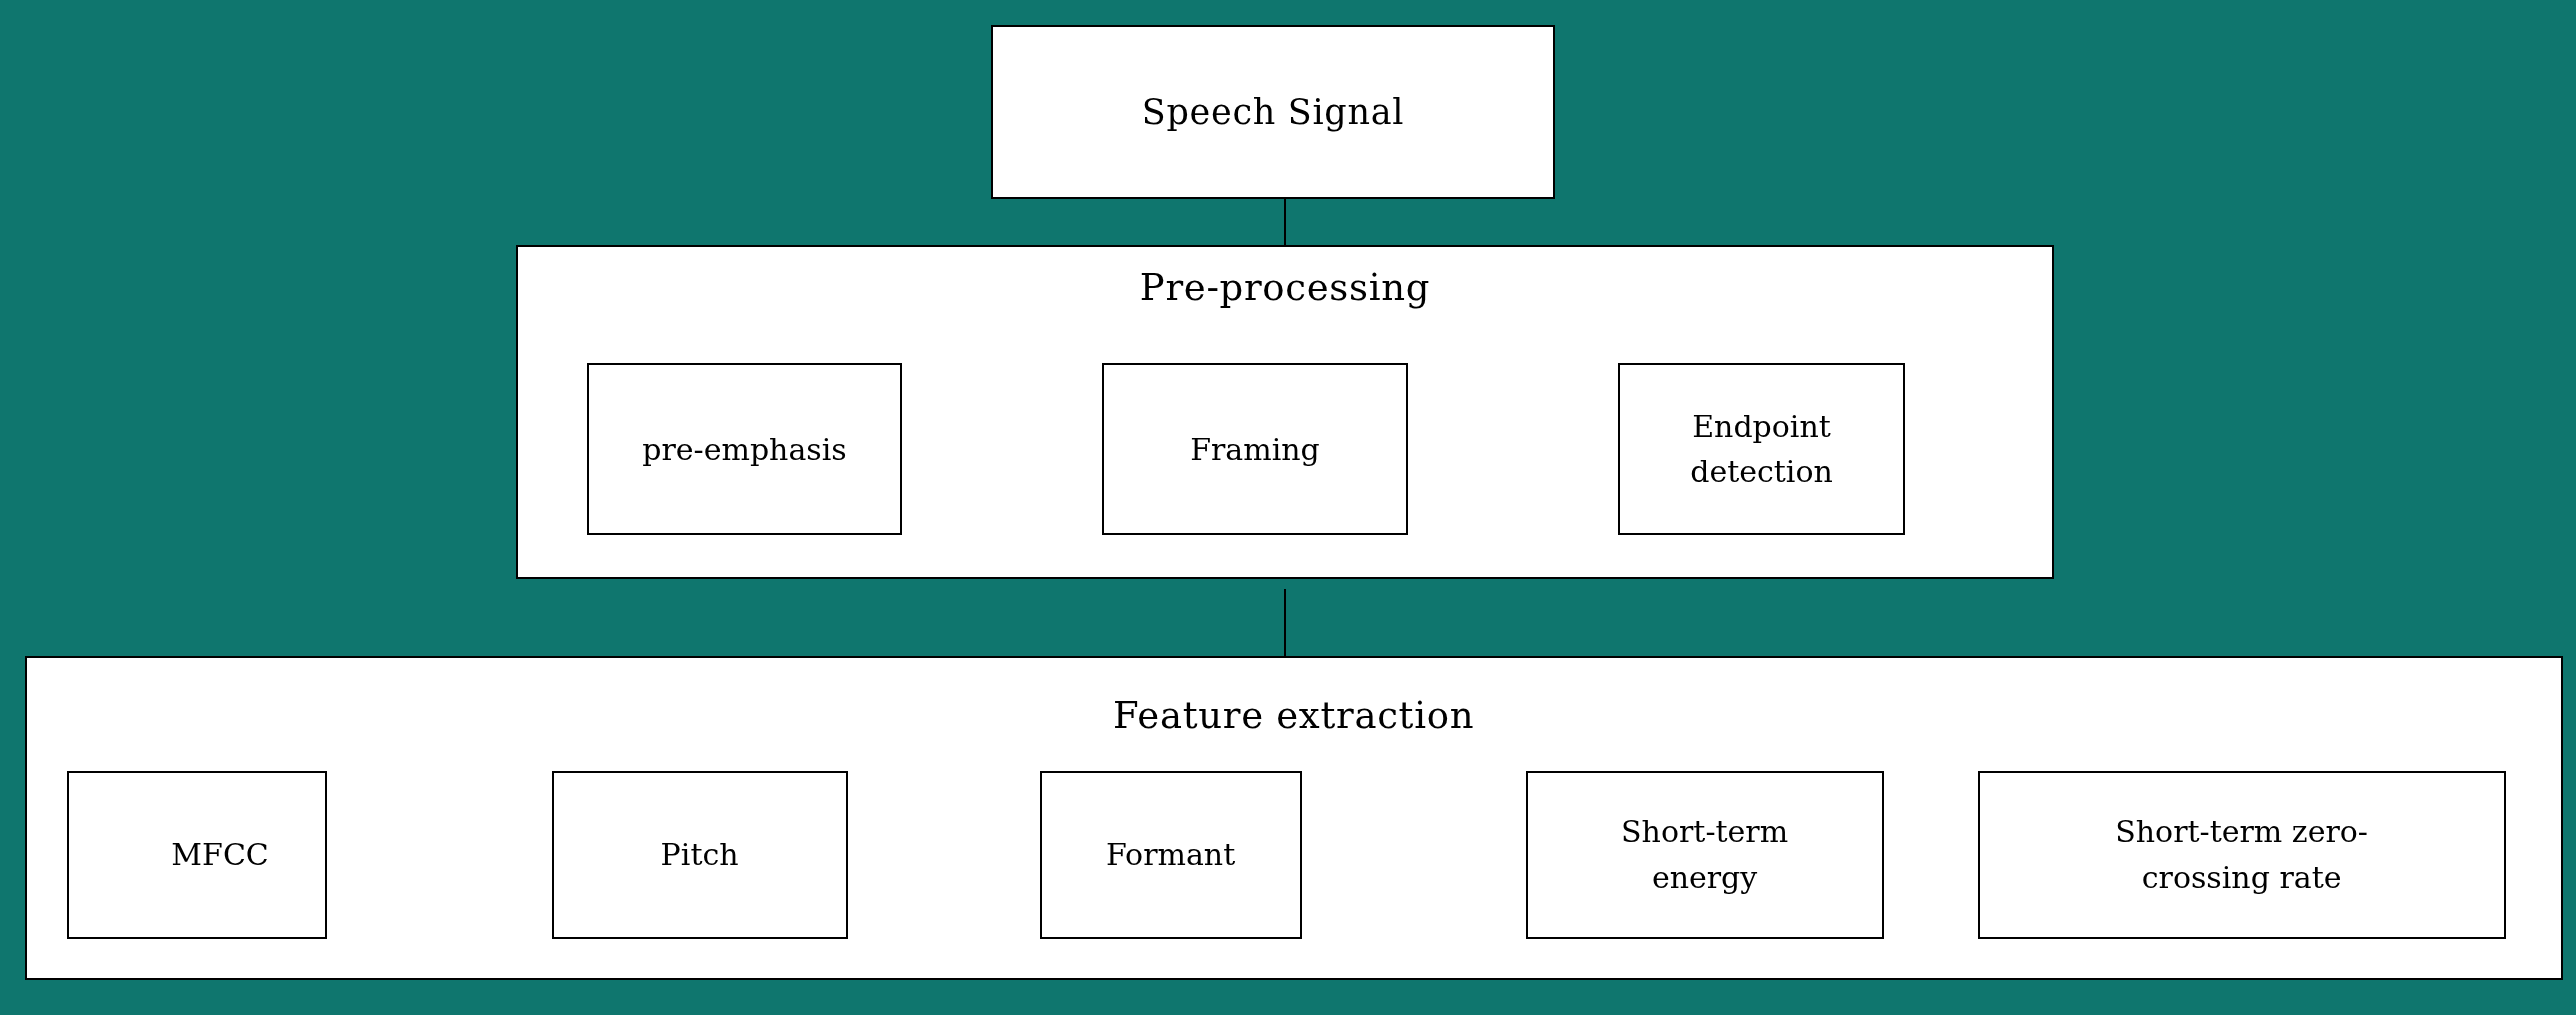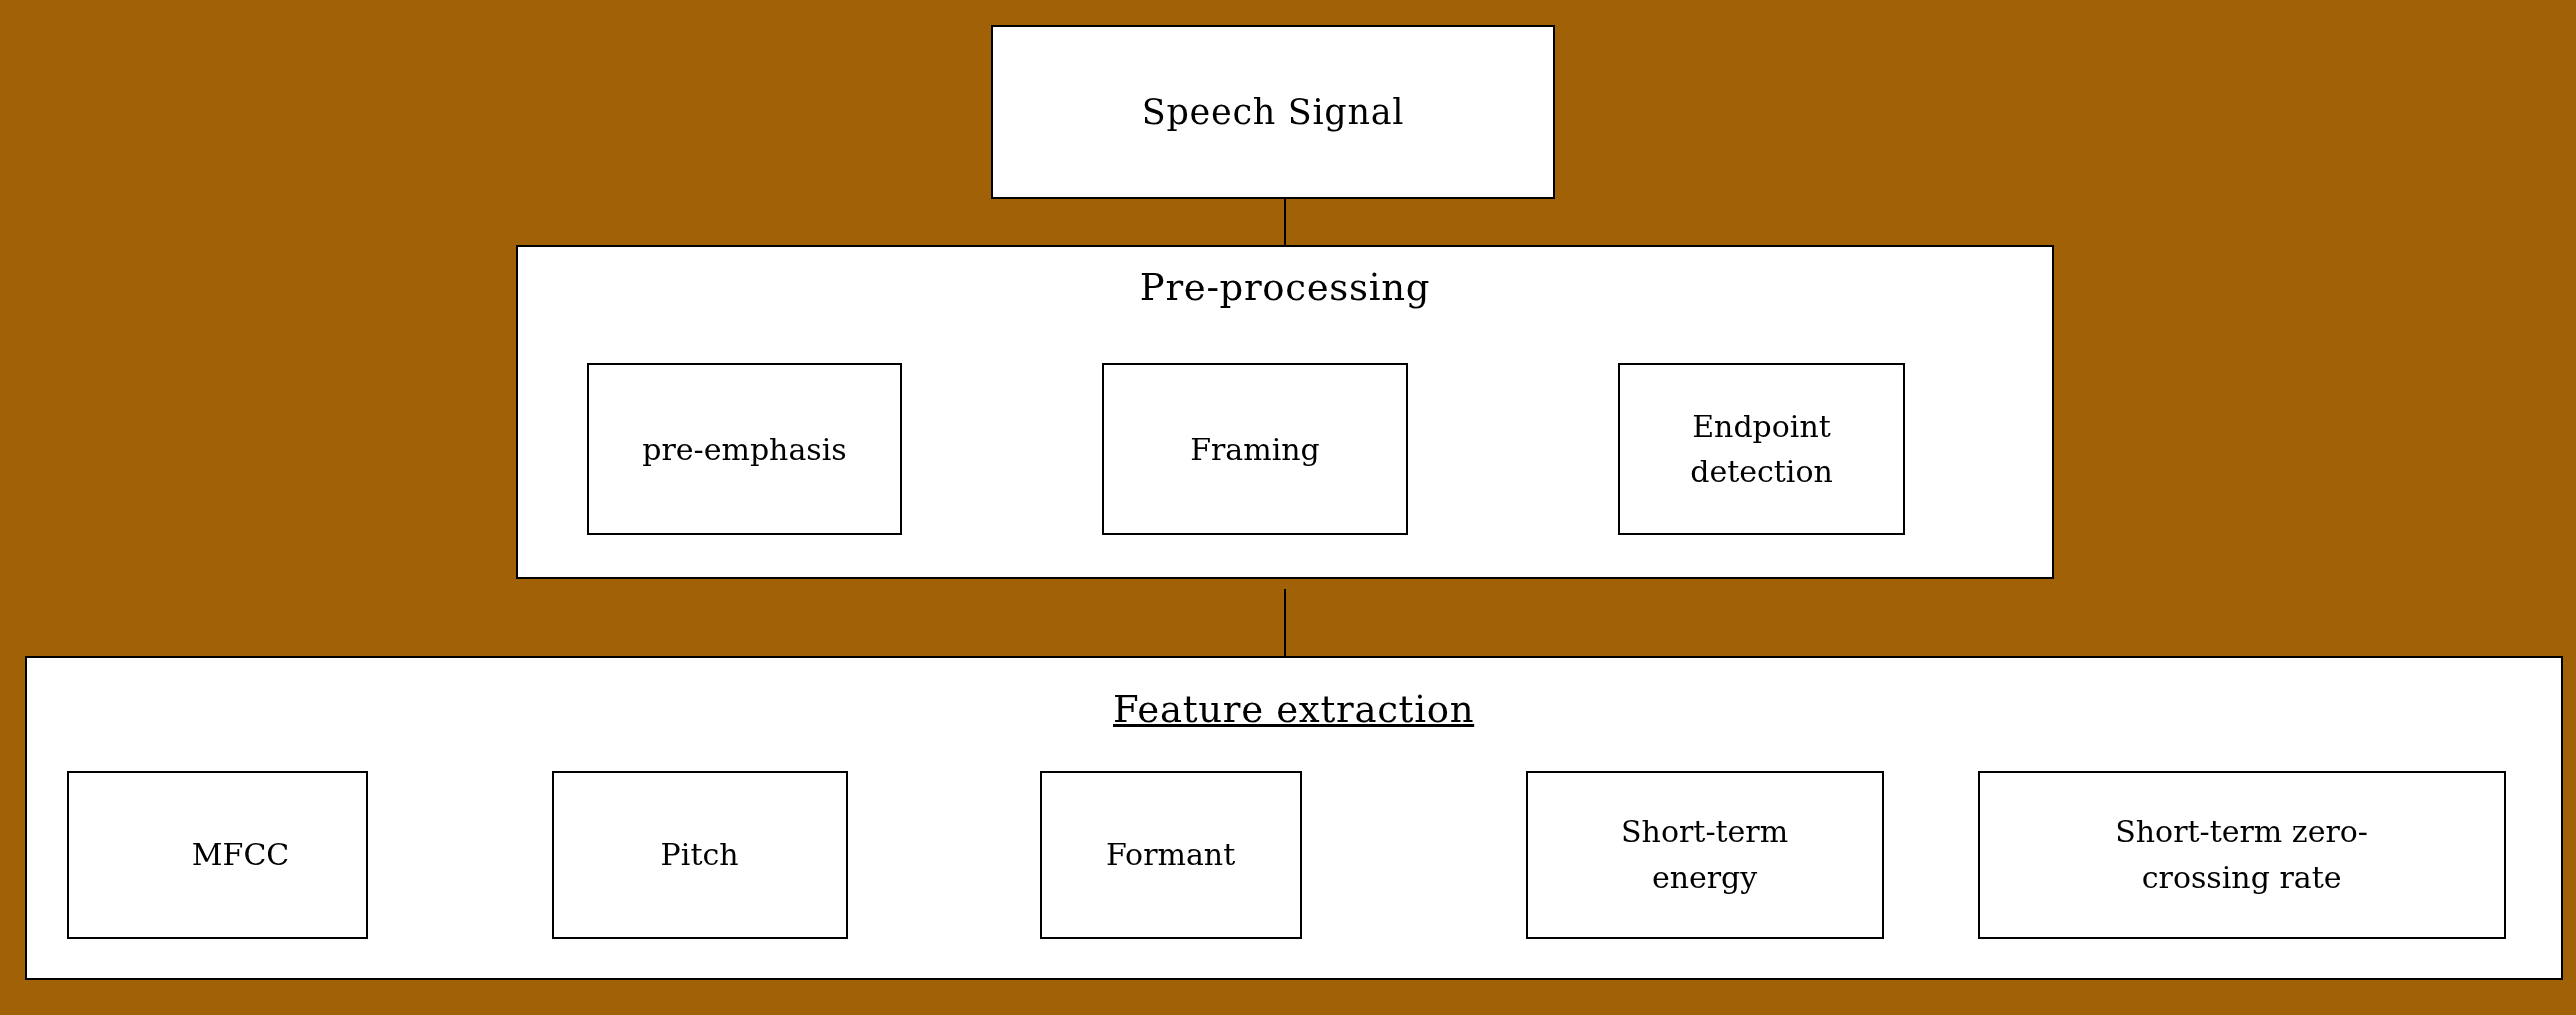--- a/index.html
+++ b/index.html
@@ -5,21 +5,21 @@
 <style>
   html, body {
     margin: 0;
     padding: 0;
     background: #ffffff;
   }
   #canvas {
     position: relative;
     width: 2576px;
     height: 1015px;
-    background: #a16207;
+    background: #0f766e;
     overflow: hidden;
     font-family: "DejaVu Serif", "Liberation Serif", serif;
   }
   .node {
     position: absolute;
     box-sizing: border-box;
     border: 2.2px solid #000000;
     background: #ffffff;
     display: flex;
     align-items: center;
@@ -65,37 +65,37 @@
     width: 1538px;
     height: 334px;
   }
   #pre-processing > .group-title { top: 19.4px; }
   #feature-extraction {
     left: 24.6px;
     top: 656px;
     width: 2538px;
     height: 324px;
   }
-  #feature-extraction > .group-title { top: 30px; text-decoration: underline; }
+  #feature-extraction > .group-title { top: 36px; }
   
   .pp-child {
     top: 116px;
     height: 172px;
   }
   .pp-child .label { font-size: 30px; line-height: 1.5; }
   #node-pre-emphasis { left: 69px;  width: 315px; }
   #node-framing     { left: 584px; width: 306px; }
   #node-endpoint    { left: 1100px; width: 287px; }
   
   .fe-child {
     top: 113px;
     height: 168px;
   }
   .fe-child .label { font-size: 30px; line-height: 1.55; }
-  #node-mfcc      { left: 40px;   width: 301px; padding-left: 47px; }
+  #node-mfcc      { left: 40px;   width: 260px; padding-left: 47px; }
   #node-pitch     { left: 525px;  width: 296px; }
   #node-formant   { left: 1013px; width: 262px; }
   #node-ste       { left: 1499px; width: 358px; }
   #node-stzcr     { left: 1951px; width: 528px; }
   
   .connector {
     position: absolute;
     background: #000000;
     width: 2.2px;
   }

